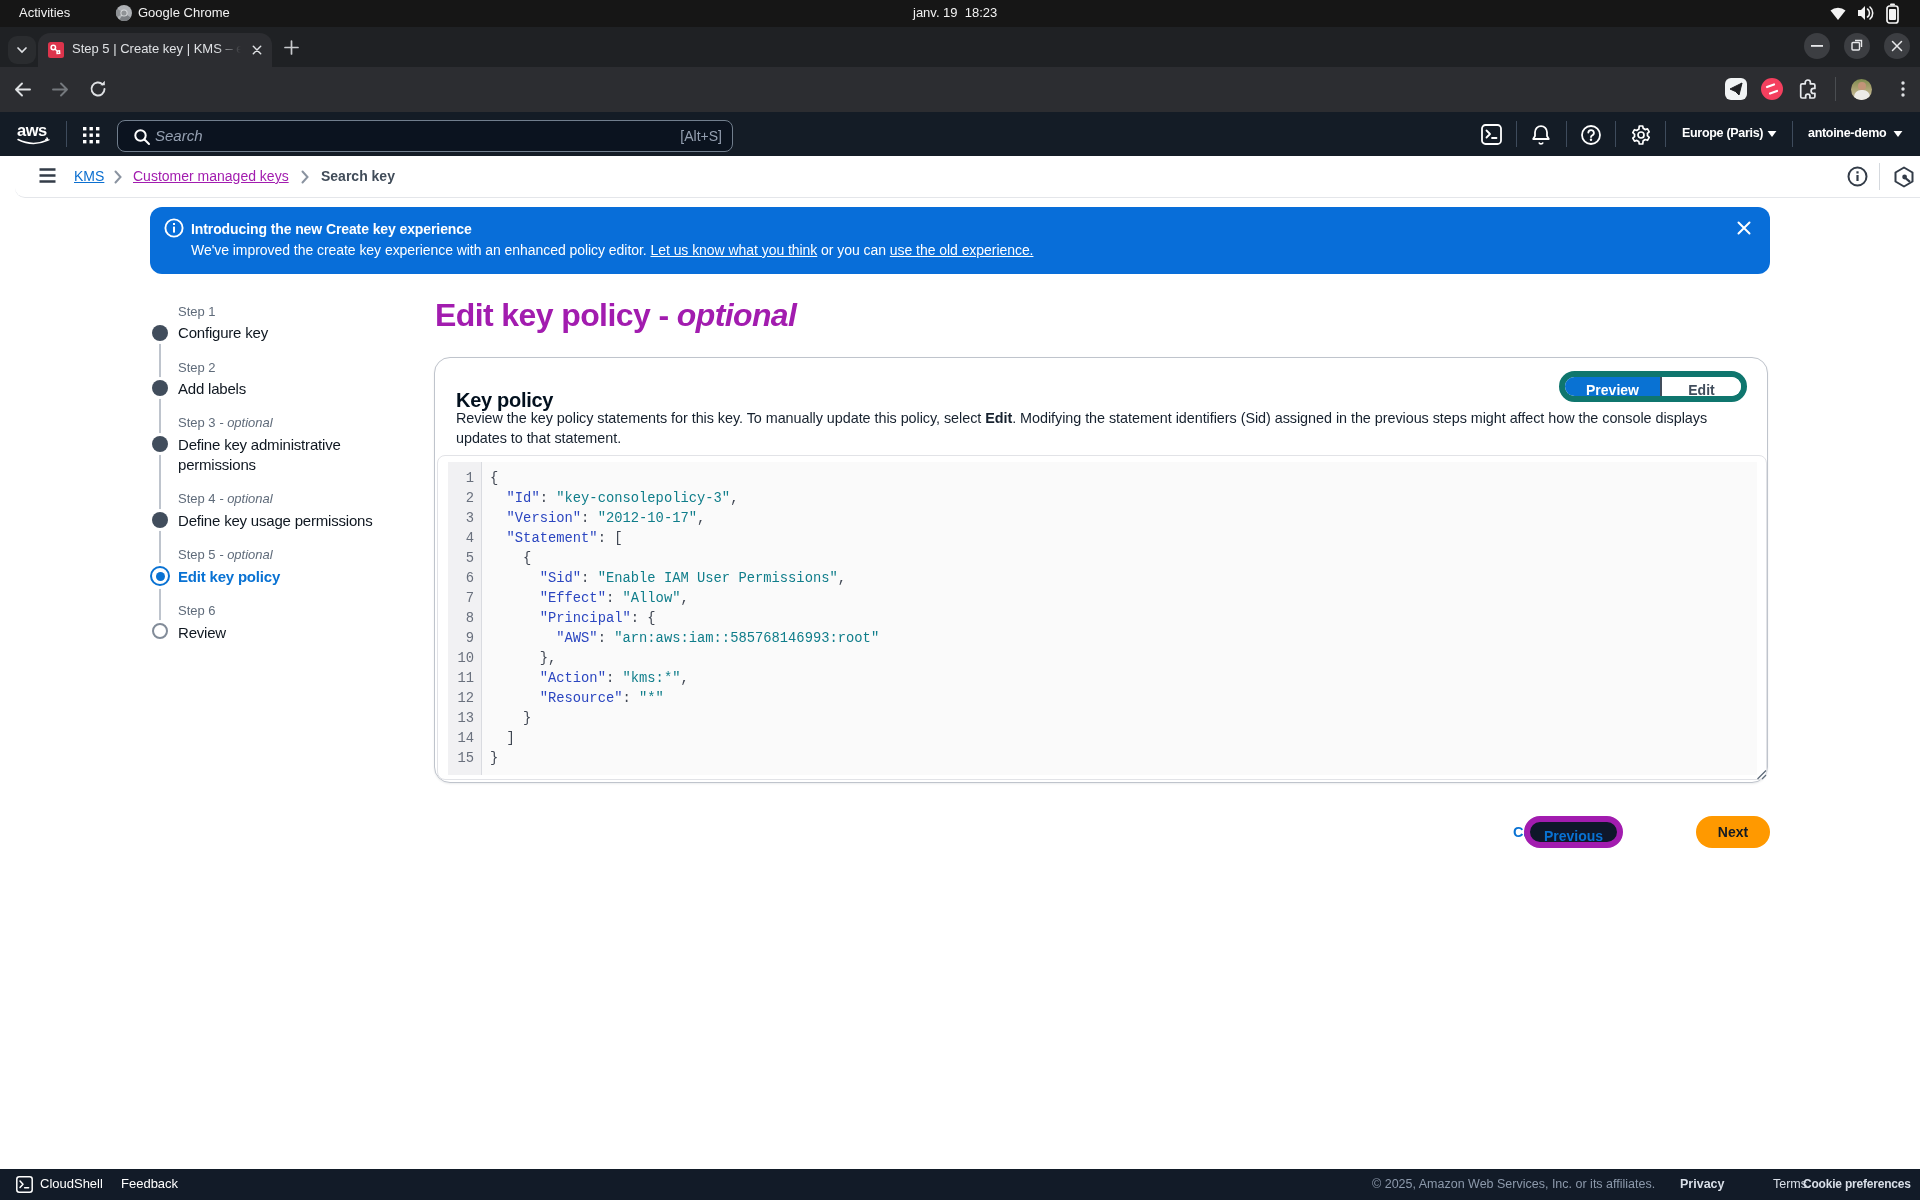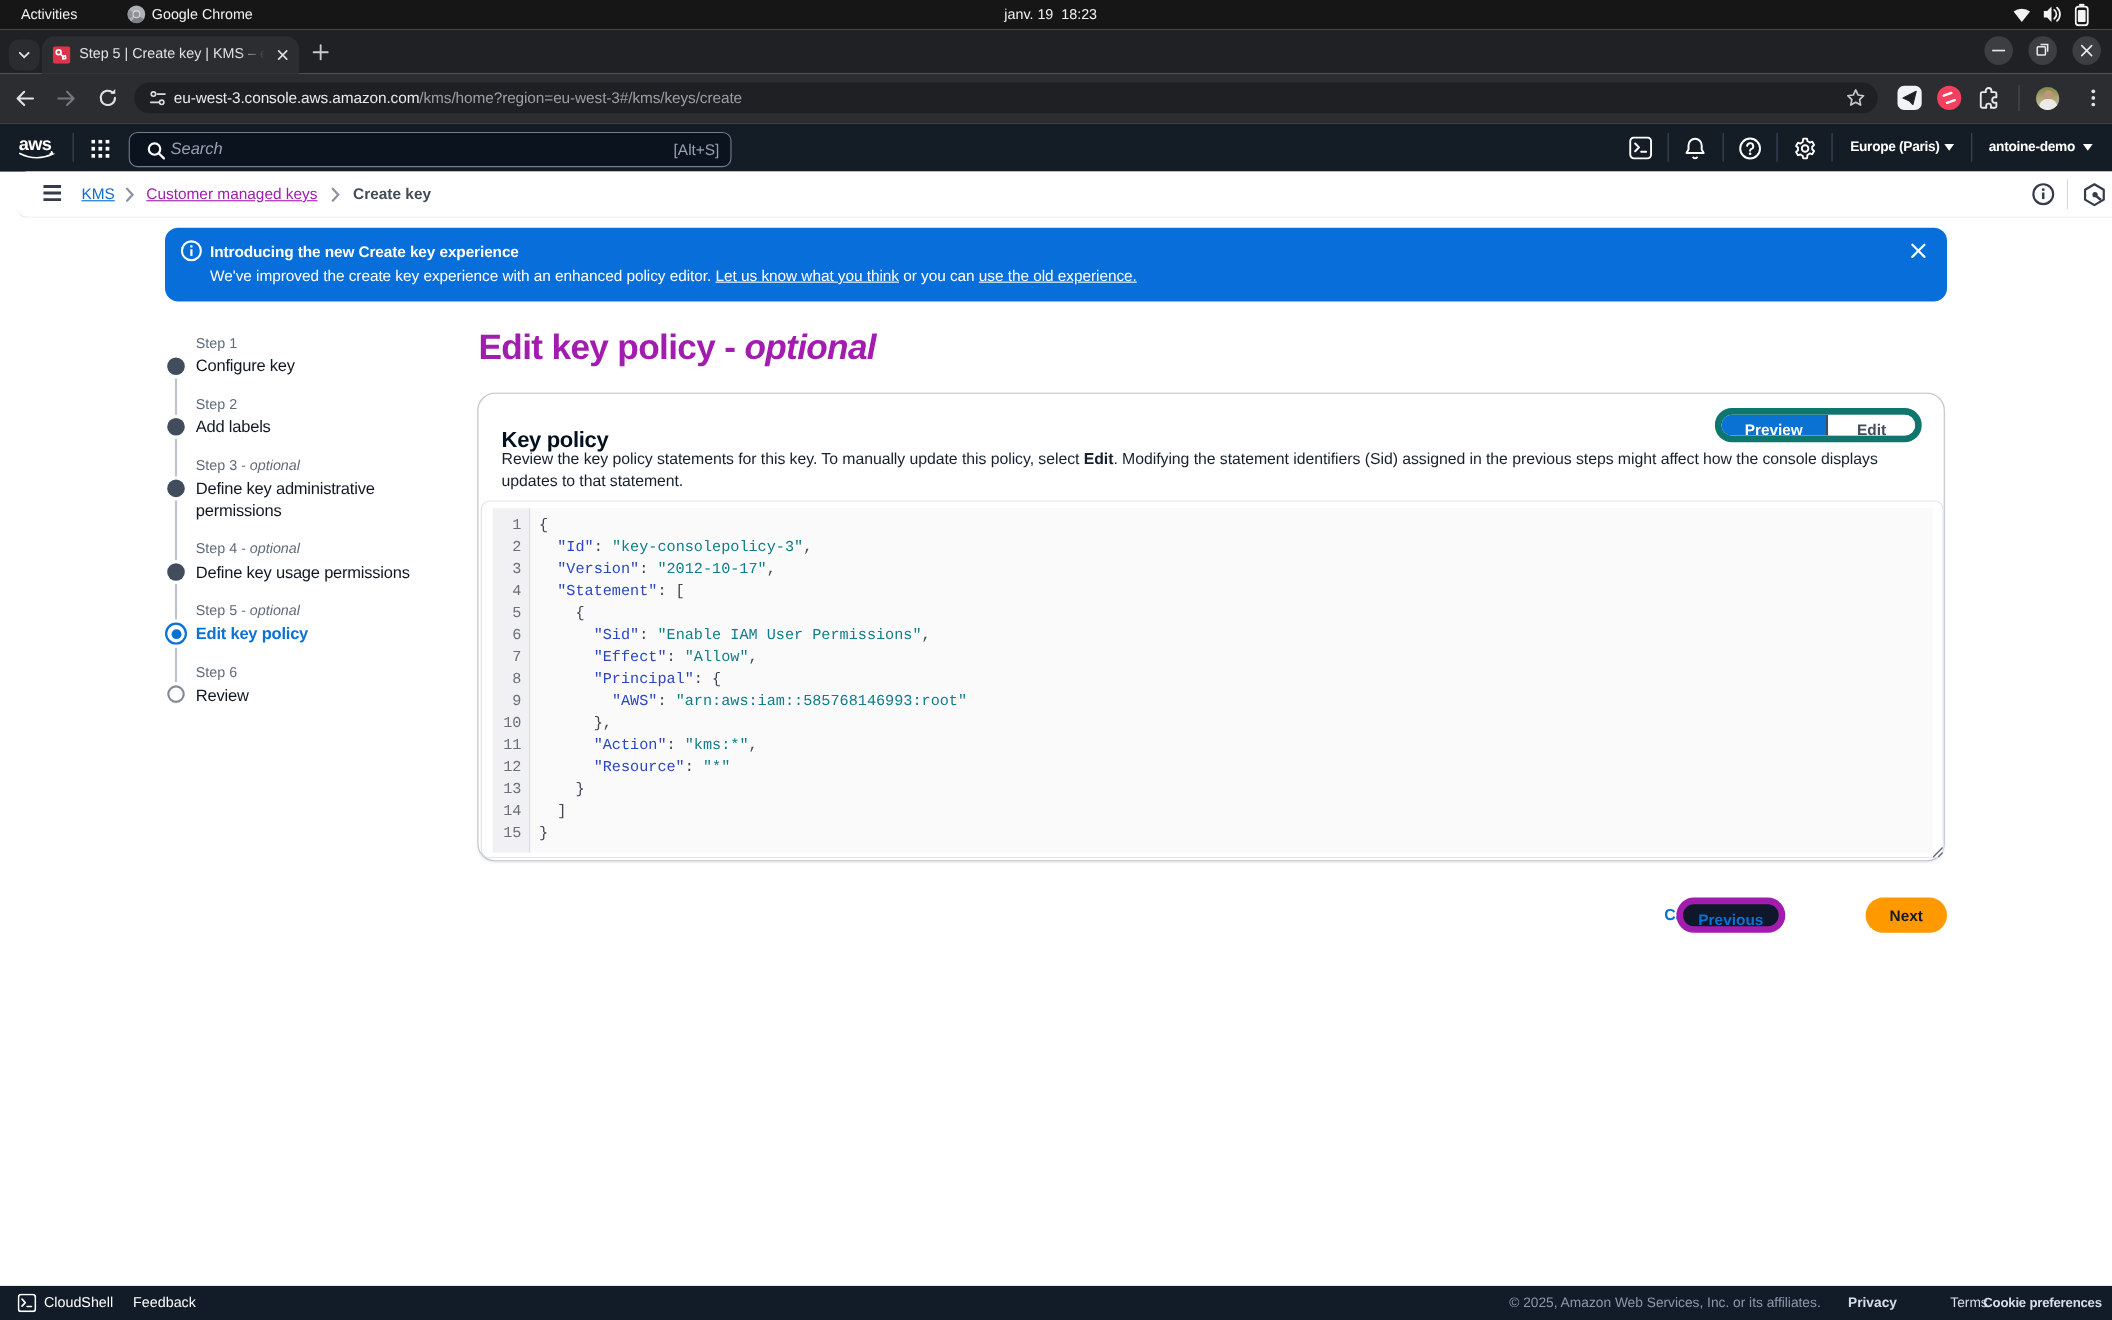--- a/index.html
+++ b/index.html
@@ -117,32 +117,20 @@
   <svg class="abs" style="left:13px; top:13px;" width="19" height="19" viewBox="0 0 19 19">
       <path d="M17 9.5 H3 M9 3.5 L3 9.5 L9 15.5" stroke="#dfe1e4" stroke-width="1.9" fill="none" stroke-linecap="round" stroke-linejoin="round"></path>
     </svg>
   <svg class="abs" style="left:51px; top:13px;" width="19" height="19" viewBox="0 0 19 19">
       <path d="M2 9.5 H16 M10 3.5 L16 9.5 L10 15.5" stroke="#74787d" stroke-width="1.9" fill="none" stroke-linecap="round" stroke-linejoin="round"></path>
     </svg>
   <svg class="abs" style="left:88px; top:12px;" width="20" height="20" viewBox="0 0 20 20">
     <path d="M16.5 10 a6.5 6.5 0 1 1 -1.9 -4.6" stroke="#dfe1e4" stroke-width="1.9" fill="none" stroke-linecap="round"></path>
     <path d="M16.8 1.8 v4.4 h-4.4 z" fill="#dfe1e4"></path>
   </svg>
-  <div id="omnibox">
-    <svg class="abs" style="left:13px; top:6px;" width="17" height="17" viewBox="0 0 17 17">
-      <circle cx="4.5" cy="4.5" r="2" fill="none" stroke="#dadce0" stroke-width="1.5"></circle>
-      <path d="M8 4.5 H15" stroke="#dadce0" stroke-width="1.5" stroke-linecap="round"></path>
-      <circle cx="12" cy="12" r="2" fill="none" stroke="#dadce0" stroke-width="1.5"></circle>
-      <path d="M2 12 H9.5" stroke="#dadce0" stroke-width="1.5" stroke-linecap="round"></path>
-    </svg>
-    <span class="abs" style="left:36px; top:6px; font-size:14px; color:#e8eaed; letter-spacing:-0.1px;">eu-west-3.console.aws.amazon.com<span style="color:#9b9fa5;">/kms/home?region=eu-west-3#/kms/keys/create</span></span>
-    <svg class="abs" style="left:1556px; top:5px;" width="18" height="18" viewBox="0 0 18 18">
-      <path d="M9 1.8 L11.2 6.4 L16.2 7 L12.5 10.5 L13.5 15.5 L9 13 L4.5 15.5 L5.5 10.5 L1.8 7 L6.8 6.4 Z" fill="none" stroke="#c8cacd" stroke-width="1.5" stroke-linejoin="round"></path>
-    </svg>
-  </div>
   <div class="abs" style="left:1725px; top:11px; width:22px; height:22px; background:#f1f3f4; border-radius:6px;">
     <svg style="margin:4px 0 0 4px;" width="14" height="14" viewBox="0 0 14 14">
         <path d="M1 7 L13 1 L10 13 L6.5 9.5 L1 7 Z M13 1 L6.5 9.5" fill="#202124" stroke="#202124" stroke-width="1" stroke-linejoin="round"></path>
       </svg>
   </div>
   <div class="abs" style="left:1761px; top:11px; width:22px; height:22px; background:#f43f5e; border-radius:50%;">
     <svg style="margin:4px 0 0 4px;" width="14" height="14" viewBox="0 0 14 14">
         <path d="M2 5 L9 2.5 M5 11.5 L12 9" stroke="#fff" stroke-width="2.2" stroke-linecap="round"></path>
       </svg>
   </div>
@@ -174,21 +162,21 @@
         <rect x="6.5" y="0" width="3.4" height="3.4"></rect>
         <rect x="13" y="0" width="3.4" height="3.4"></rect>
       <rect x="0" y="6.5" width="3.4" height="3.4"></rect>
         <rect x="6.5" y="6.5" width="3.4" height="3.4"></rect>
         <rect x="13" y="6.5" width="3.4" height="3.4"></rect>
       <rect x="0" y="13" width="3.4" height="3.4"></rect>
         <rect x="6.5" y="13" width="3.4" height="3.4"></rect>
         <rect x="13" y="13" width="3.4" height="3.4"></rect>
     </g>
   </svg>
-  <div class="abs" style="left:117px; top:8px; width:548px; height:32px; background:#0b131f; border:1.5px solid #717e8d; border-radius:8px;">
+  <div class="abs" style="left:117px; top:8px; width:616px; height:32px; background:#0b131f; border:1.5px solid #717e8d; border-radius:8px;">
     <svg class="abs" style="left:15px; top:7px;" width="18" height="18" viewBox="0 0 18 18">
       <circle cx="7.5" cy="7.5" r="5.2" fill="none" stroke="#fff" stroke-width="2"></circle>
       <path d="M11.5 11.5 L16 16" stroke="#fff" stroke-width="2" stroke-linecap="round"></path>
     </svg>
     <span class="abs" style="left:37px; top:6px; font-size:15px; font-style:italic; color:#95a0b1;">Search</span>
     <span class="abs" style="right:10px; top:7px; font-size:14px; color:#95a0b1;">[Alt+S]</span>
   </div>
 
   <svg class="abs" style="left:1481px; top:12px;" width="21" height="21" viewBox="0 0 21 21">
     <rect x="1" y="1" width="19" height="19" rx="3.5" fill="none" stroke="#fff" stroke-width="1.8"></rect>
@@ -228,21 +216,21 @@
     <path d="M0.5 2.5 H16.5 M0.5 8.5 H16.5 M0.5 14.5 H16.5" stroke="#333c48" stroke-width="2.6"></path>
   </svg>
   <span class="abs" style="left:59px; top:12px; font-size:14px; color:#0b6fd0; text-decoration:underline;">KMS</span>
   <svg class="abs" style="left:98px; top:14px;" width="10" height="14" viewBox="0 0 10 14">
       <path d="M2.5 1.5 L7.5 7 L2.5 12.5" stroke="#8a93a0" stroke-width="2" fill="none" stroke-linecap="round"></path>
     </svg>
   <span class="abs" style="left:118px; top:12px; font-size:14px; color:#a21caf; text-decoration:underline;">Customer managed keys</span>
   <svg class="abs" style="left:285px; top:14px;" width="10" height="14" viewBox="0 0 10 14">
       <path d="M2.5 1.5 L7.5 7 L2.5 12.5" stroke="#8a93a0" stroke-width="2" fill="none" stroke-linecap="round"></path>
     </svg>
-  <span class="abs" style="left:306px; top:12px; font-size:14px; font-weight:bold; color:#414c59;">Create key</span>
+  <span class="abs" style="left:306px; top:12px; font-size:14px; font-weight:bold; color:#414c59;">Search key</span>
 
   <svg class="abs" style="left:1832px; top:10px;" width="21" height="21" viewBox="0 0 21 21">
     <circle cx="10.5" cy="10.5" r="9" fill="none" stroke="#333c48" stroke-width="2"></circle>
     <rect x="9.4" y="9" width="2.2" height="6" fill="#333c48"></rect>
     <rect x="9.4" y="5.3" width="2.2" height="2.2" fill="#333c48"></rect>
   </svg>
   <div class="abs" style="left:1864px; top:7px; width:1px; height:27px; background:#d5d9de;"></div>
   <svg class="abs" style="left:1878px; top:10px;" width="22" height="22" viewBox="0 0 22 22">
     <path d="M11 1.5 L19.5 6.5 V15.5 L11 20.5 L2.5 15.5 V6.5 Z" fill="none" stroke="#333c48" stroke-width="2" stroke-linejoin="round"></path>
     <circle cx="11.6" cy="11" r="2.4" fill="#333c48"></circle>

